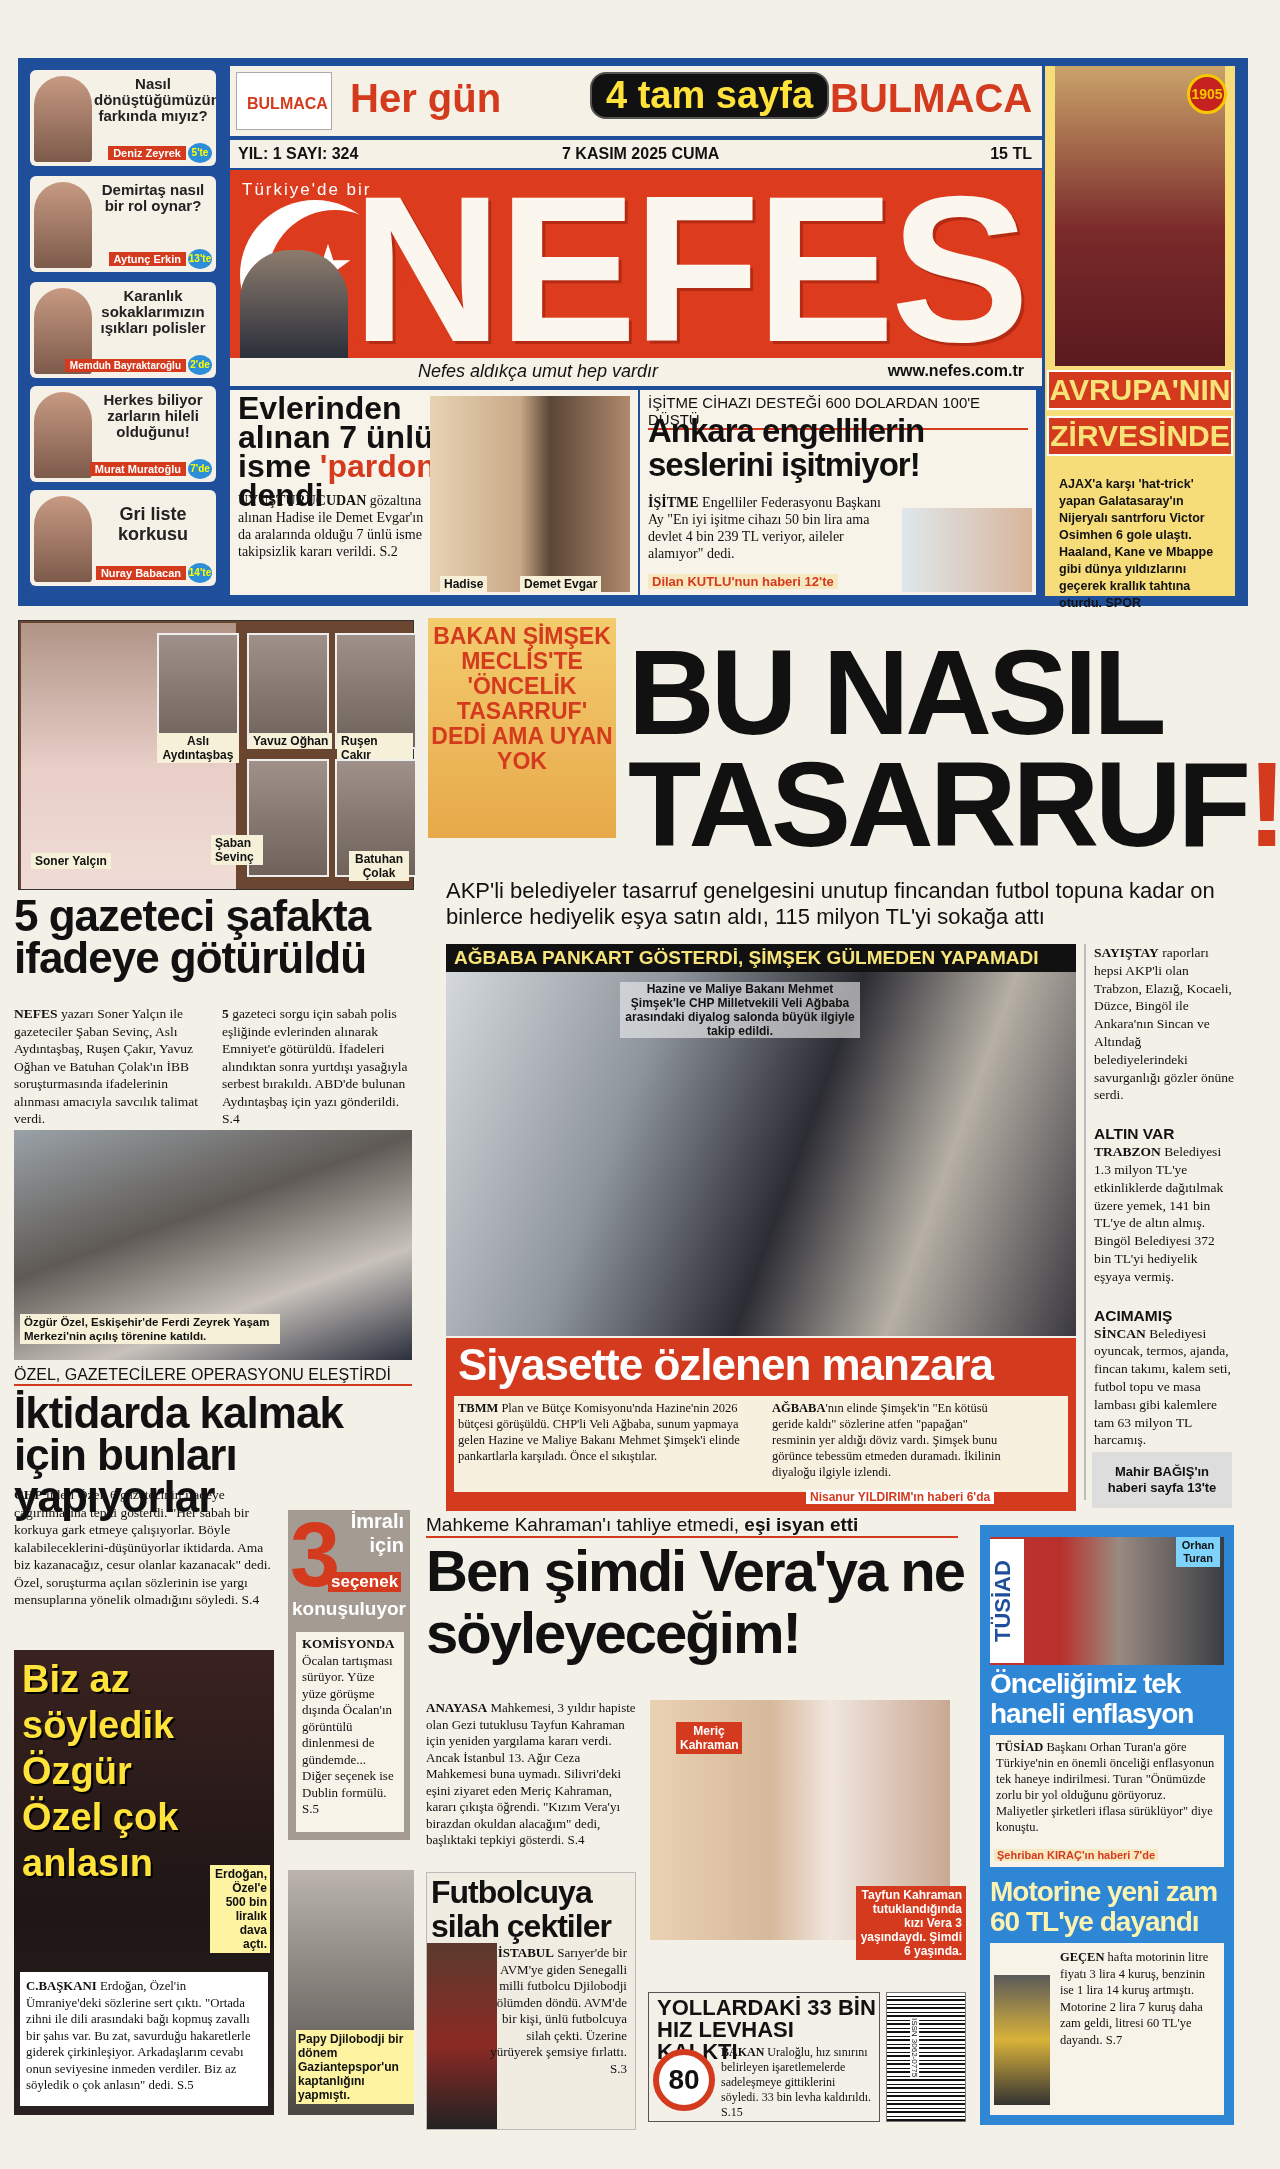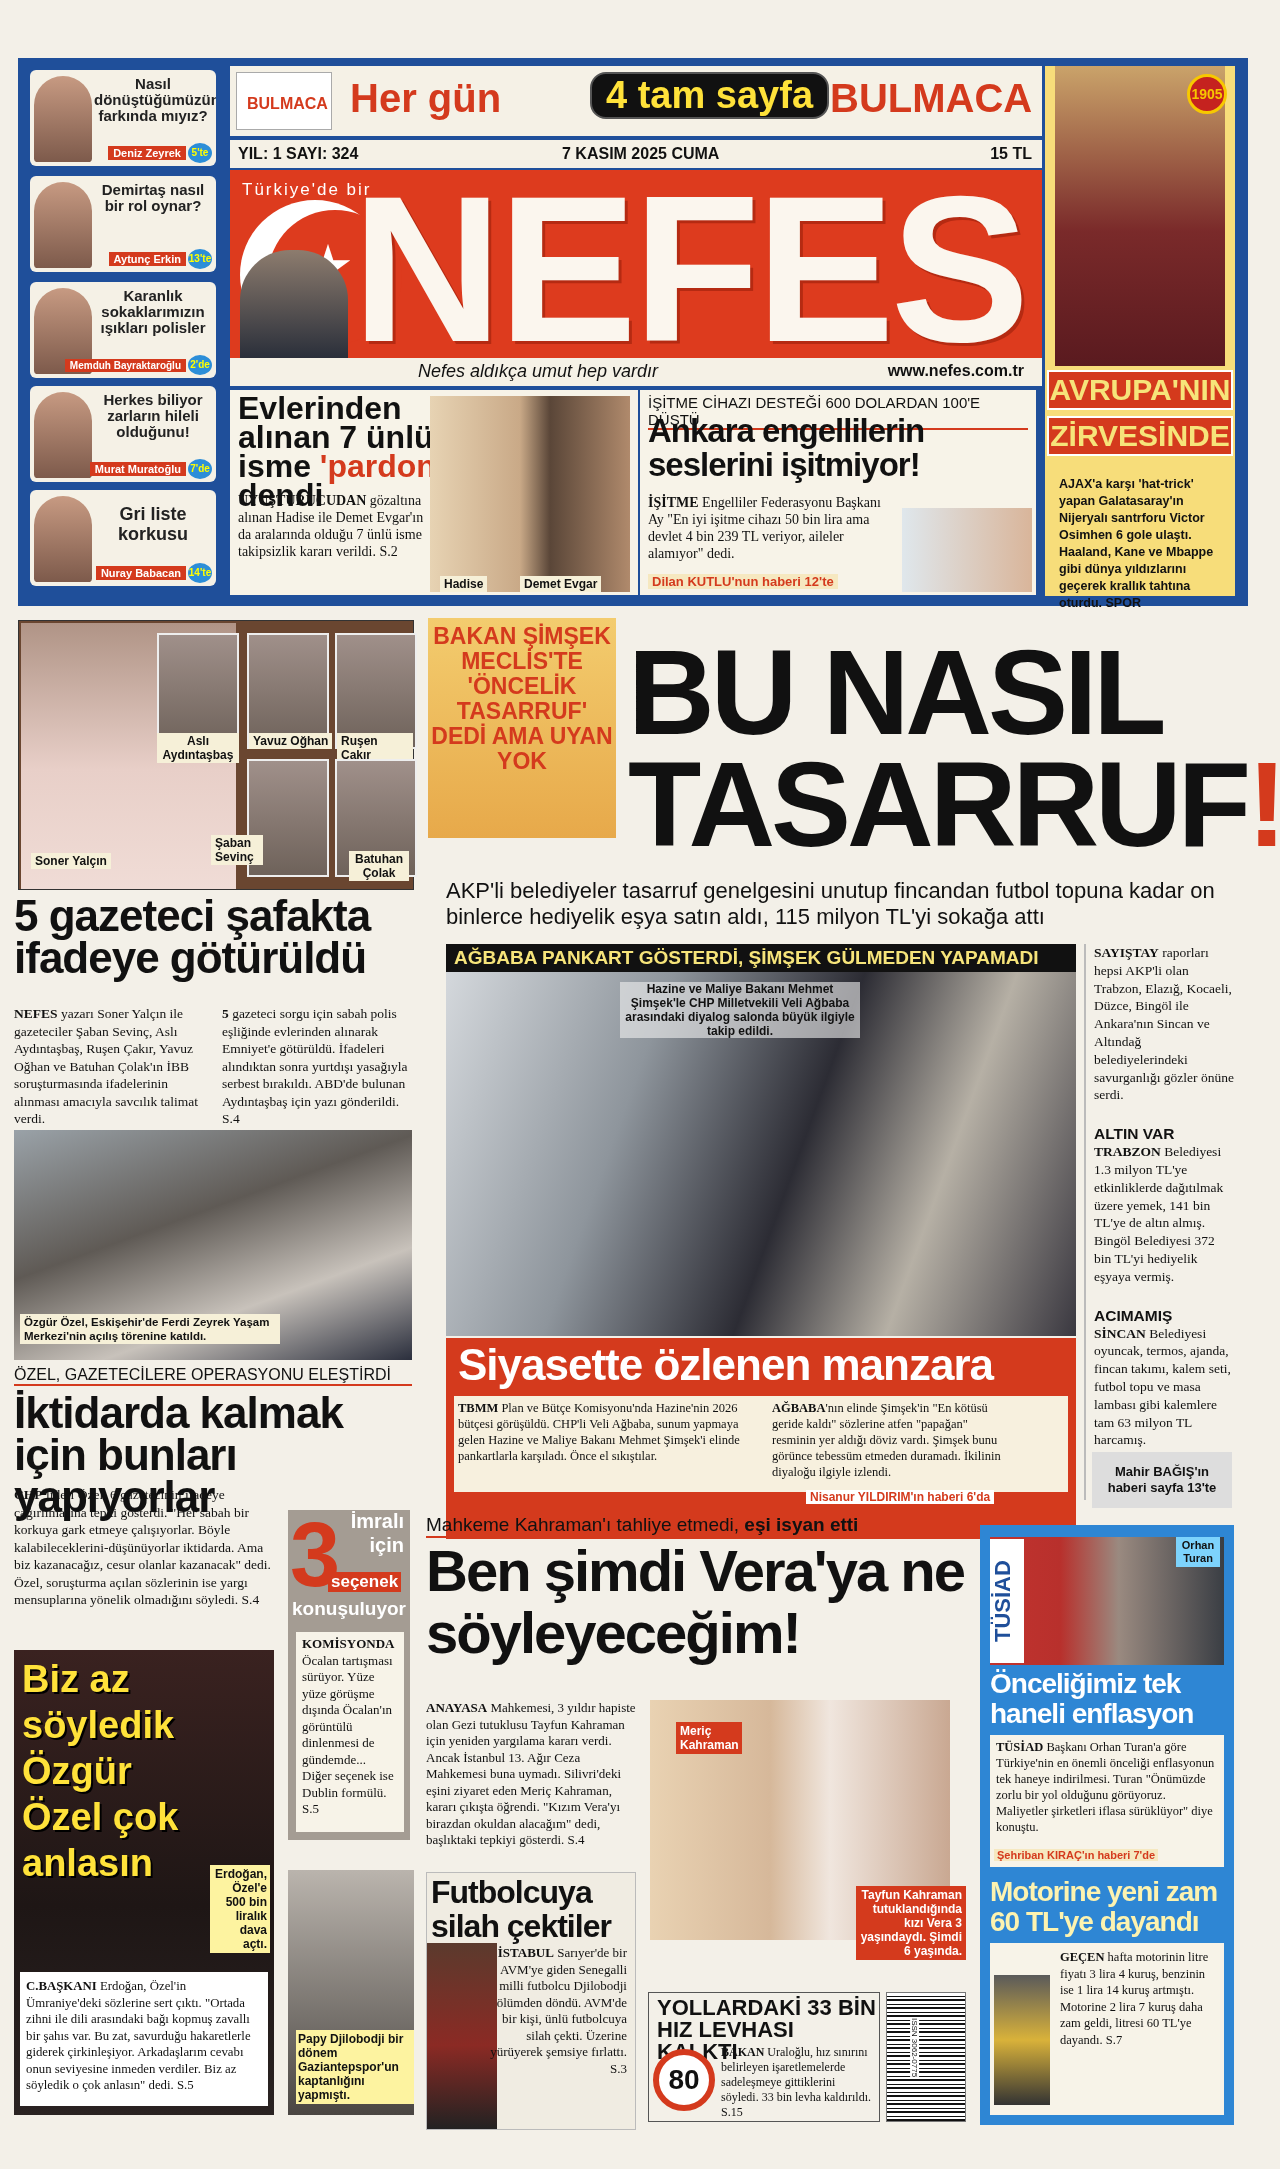--- a/index.html
+++ b/index.html
@@ -73,21 +73,21 @@
 #papy .cap{position:absolute;left:8px;top:160px;background:#fdf3a0;font-weight:bold;font-size:12px;line-height:14px;padding:2px}
 
 #kicker-box{left:428px;top:618px;width:188px;height:220px;background:linear-gradient(#f3cc6e,#e7a94a)}
 #kicker-box div{color:#d43a1d;font-weight:bold;font-size:23px;line-height:25px;text-align:center;padding-top:6px}
 #main h1{position:absolute;left:628px;top:636px;font-size:120px;line-height:112px;letter-spacing:-4px;font-weight:bold}
 #main .excl{color:#d43a1d}
 #main .deck{position:absolute;left:446px;top:878px;width:790px;font-size:22px;line-height:26px}
 #main .photobar{position:absolute;left:446px;top:944px;width:630px;height:28px;background:#111;color:#f6e47a;font-weight:bold;font-size:19px;padding:3px 8px}
 #main .photo{position:absolute;left:446px;top:972px;width:630px;height:364px;background:linear-gradient(110deg,#d4d8dc,#8e959c 30%,#2c2c34 55%,#b6b0a5 75%,#3a3840)}
 #main .pcap{position:absolute;left:620px;top:982px;width:240px;text-align:center;font-weight:bold;font-size:12px;line-height:14px;color:#111;background:rgba(240,240,240,.6)}
-#manzara{left:446px;top:1338px;width:630px;height:201px;background:#d43a1d}
+#manzara{left:446px;top:1338px;width:630px;height:173px;background:#d43a1d}
 #manzara h2{position:absolute;left:12px;top:2px;color:#fff;font-size:44px;line-height:50px;letter-spacing:-1px}
 #manzara .in{position:absolute;left:8px;top:58px;width:614px;height:96px;background:#f7f0de}
 #manzara .p1{position:absolute;left:12px;top:62px;width:290px;font-size:12.5px;line-height:16px}
 #manzara .p2{position:absolute;left:326px;top:62px;width:240px;font-size:12.5px;line-height:16px}
 #manzara .by{position:absolute;left:360px;top:152px;background:#fff;color:#d43a1d;font-weight:bold;font-size:12px;padding:0 4px}
 #sayistay{left:1084px;top:944px;width:150px;height:556px;border-left:2px solid #bbb}
 #sayistay .p{font-size:13.5px;line-height:17.8px;padding-left:8px}
 #sayistay h4{font-size:15.5px;padding-left:8px;margin-top:21px}
 #sayistay .by{position:absolute;left:6px;top:508px;width:140px;background:#ddd;font-weight:bold;font-size:13px;text-align:center;line-height:16px;padding:12px}
 
@@ -280,21 +280,21 @@
   <h4>ACIMAMIŞ</h4>
   <p class="p serif"><b>SİNCAN</b><span> Belediyesi oyuncak, termos, ajanda, fincan takımı, kalem seti, futbol topu ve masa lambası gibi kalemlere tam 63 milyon TL harcamış.</span></p>
   <div class="by">Mahir BAĞIŞ'ın haberi sayfa 13'te</div>
 </div>
 
 <div id="vera">
   <div class="kick"><span>Mahkeme Kahraman'ı tahliye etmedi, </span><b>eşi isyan etti</b></div>
   <h2>Ben şimdi Vera'ya ne söyleyeceğim!</h2>
   <p class="serif"><b>ANAYASA</b><span> Mahkemesi, 3 yıldır hapiste olan Gezi tutuklusu Tayfun Kahraman için yeniden yargılama kararı verdi. Ancak İstanbul 13. Ağır Ceza Mahkemesi buna uymadı. Silivri'deki eşini ziyaret eden Meriç Kahraman, kararı çıkışta öğrendi. "Kızım Vera'yı birazdan okuldan alacağım" dedi, başlıktaki tepkiyi gösterdi. S.4</span></p>
   <div class="photo"></div>
-  <div class="tagred" style="left:676px;top:1722px;width:66px;text-align:left">Meriç Kahraman</div>
+  <div class="tagred" style="left:676px;top:1722px;width:66px;text-align:center">Meriç Kahraman</div>
   <div class="tagred" style="left:856px;top:1886px;width:110px;text-align:right">Tayfun Kahraman tutuklandığında kızı Vera 3 yaşındaydı. Şimdi 6 yaşında.</div>
 </div>
 
 <div id="futbol" class="abs">
   <h2>Futbolcuya silah çektiler</h2>
   <div class="player"></div>
   <p class="serif"><b>İSTABUL</b><span> Sarıyer'de bir AVM'ye giden Senegalli milli futbolcu Djilobodji ölümden döndü. AVM'de bir kişi, ünlü futbolcuya silah çekti. Üzerine yürüyerek şemsiye fırlattı. S.3</span></p>
 </div>
 
 <div id="yol" class="abs">

